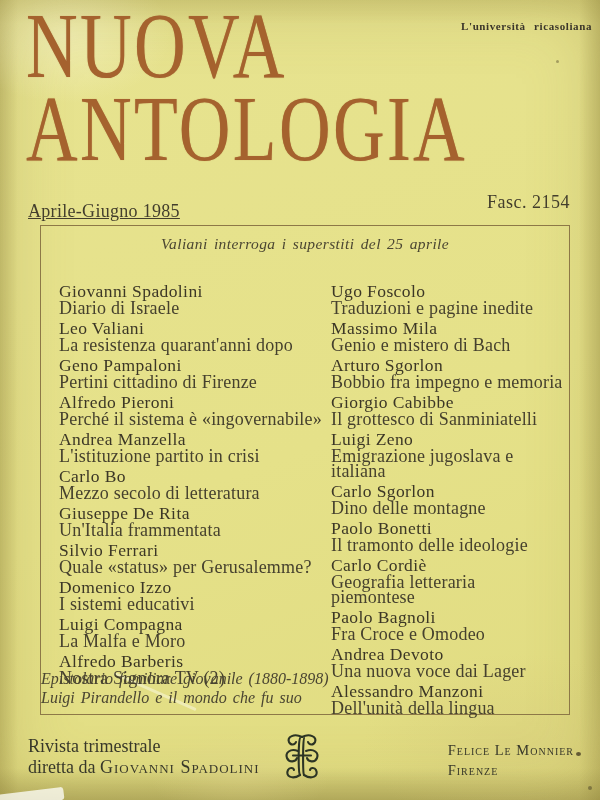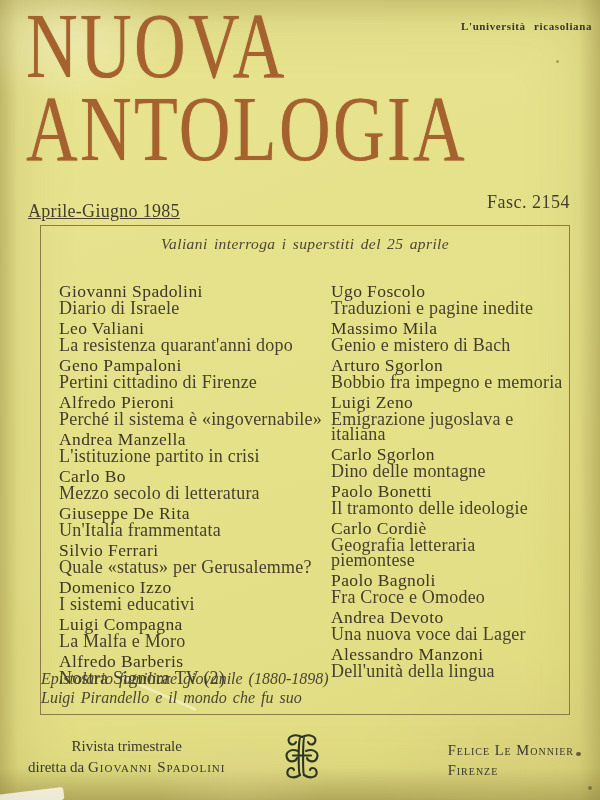--- a/index.html
+++ b/index.html
@@ -35,21 +35,21 @@
   .toc{position:absolute;left:40px;top:225px;width:528px;height:488px;border:1px solid var(--border);}
   .toc-header{margin-top:9px;text-align:center;font-style:italic;font-size:15.5px;line-height:18px;color:var(--subink);letter-spacing:.4px;word-spacing:2px;}
   .col{position:absolute;top:55px;}
   .col-left{left:18px;width:266px;}
   .col-right{left:290px;width:232px;}
   .entry{margin-bottom:2px;}
   .entry .author{font-size:17.5px;line-height:20px;color:#3c3726;letter-spacing:.4px;}
   .entry .work{font-size:18px;line-height:15px;color:#46412e;letter-spacing:.2px;}
   .toc-footer{position:absolute;left:0;right:0;bottom:7px;text-align:left;font-style:italic;font-size:16px;line-height:19px;color:var(--subink);word-spacing:2px;}
 
-  .imprint-left{position:absolute;left:28px;top:736px;font-size:15px;line-height:21px;color:#38382a;text-align:center;}
+  .imprint-left{position:absolute;left:28px;top:736px;font-size:18px;line-height:21px;color:#38382a;}
   .imprint-right{position:absolute;right:26px;top:740px;font-size:14.5px;line-height:20px;color:#38382a;}
   .sc{font-variant:small-caps;letter-spacing:1px;}
   .logo{position:absolute;left:280px;top:731px;}
 </style>
 </head>
 <body>
 
 <div class="cover">
 
   <div class="sliver"></div>
@@ -126,20 +126,24 @@
           <div class="author">Ugo Foscolo</div>
           <div class="work">Traduzioni e pagine inedite</div>
         </div>
         <div class="entry">
           <div class="author">Massimo Mila</div>
           <div class="work">Genio e mistero di Bach</div>
         </div>
         <div class="entry">
           <div class="author">Arturo Sgorlon</div>
           <div class="work">Bobbio fra impegno e memoria</div>
+        </div>
+        <div class="entry">
+          <div class="author">Giorgio Cabibbe</div>
+          <div class="work">Il grottesco di Sanminiatelli</div>
         </div>
         <div class="entry">
           <div class="author">Luigi Zeno</div>
           <div class="work">Emigrazione jugoslava e italiana</div>
         </div>
         <div class="entry">
           <div class="author">Carlo Sgorlon</div>
           <div class="work">Dino delle montagne</div>
         </div>
         <div class="entry">

